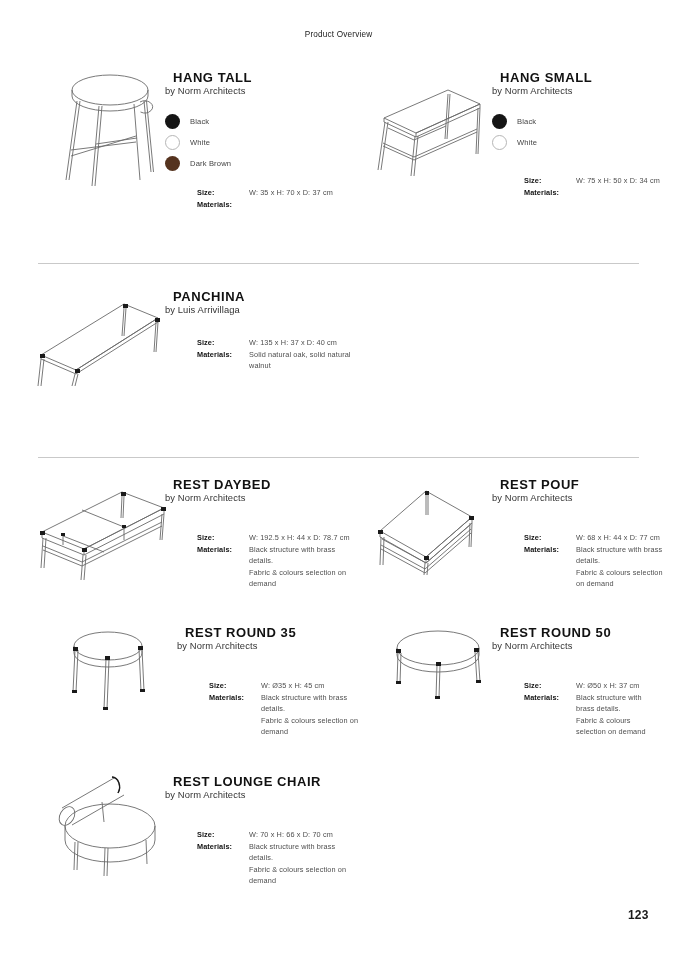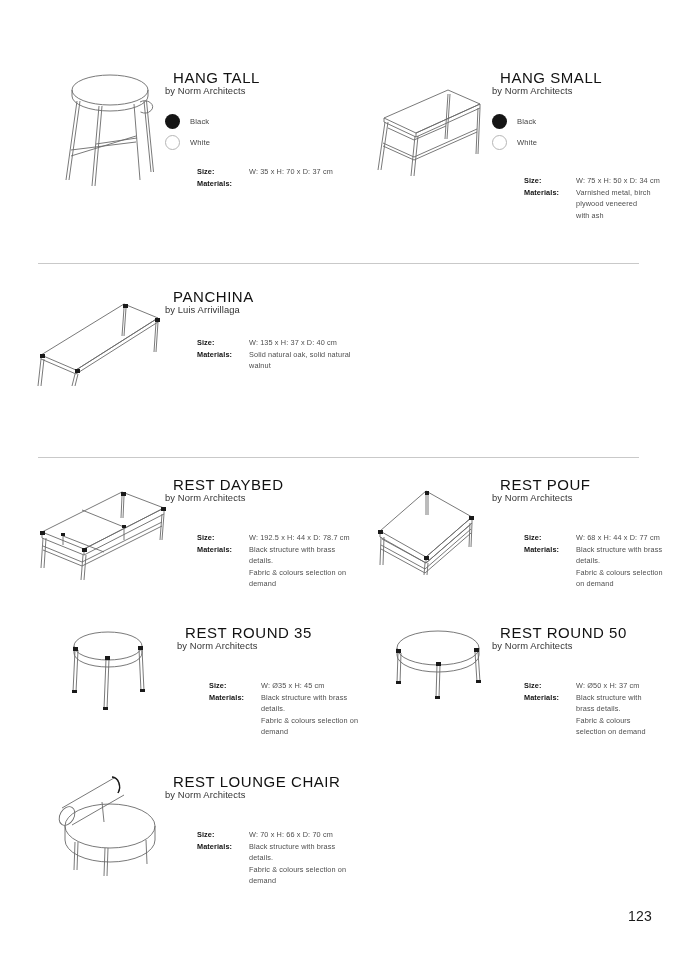--- a/index.html
+++ b/index.html
@@ -33,44 +33,45 @@
     font-size: 8.2px;
     letter-spacing: 0.18px;
     color: #1a1a1a;
   }
 
   
   .page-number {
     position: absolute;
     left: 628px;
     top: 908px;
-    font-size: 14px;
+    font-size: 12px;
     color: #1a1a1a;
     letter-spacing: 0.2px;
+    font-weight: bold;
   }
 
   
   .divider {
     position: absolute;
     left: 38px;
     width: 601px;
     height: 1px;
     background: #c9c9c9;
   }
   .divider.d1 { top: 263px; }
   .divider.d2 { top: 457px; }
 
   
   .product {
     position: absolute;
   }
 
   .pname {
-    font-size: 15px;
-    font-weight: normal;
+    font-size: 13px;
+    font-weight: bold;
     letter-spacing: 0.55px;
     color: #111;
     line-height: 13px;
     white-space: nowrap;
     padding-left: 8px;
   }
   .pauthor {
     font-size: 9.4px;
     font-weight: normal;
     letter-spacing: 0.1px;
@@ -131,20 +132,21 @@
   }
   .illus svg { display: block; overflow: visible; }
 
   .no-wrap { white-space: nowrap; }
 </style>
 </head>
 <body>
 
 <div class="page">
 
+  <div class="page-header">Product Overview</div>
 
   <div class="divider d1"></div>
   <div class="divider d2"></div>
 
   <div class="illus" style="left:58px; top:62px;">
     <svg width="105" height="125" viewBox="0 0 105 125">
       <g fill="none" stroke="#6a6a6a" stroke-width="0.9">
         <ellipse cx="52" cy="28" rx="38" ry="15"></ellipse>
         <path d="M14 28 L14 34 A38 15 0 0 0 90 34 L90 28"></path>
         <path d="M19 39 L8 118"></path>
@@ -165,20 +167,24 @@
     <div class="pname">HANG TALL</div>
     <div class="pauthor">by Norm Architects</div>
     <div class="swatches">
       <div class="swatch-row">
         <div class="swatch-dot" style="background:#151515;"></div>
         <div class="swatch-label">Black</div>
       </div>
       <div class="swatch-row">
         <div class="swatch-dot" style="background:#ffffff;border:1px solid #b6b6b6;box-sizing:border-box;"></div>
         <div class="swatch-label">White</div>
+      </div>
+      <div class="swatch-row">
+        <div class="swatch-dot" style="background:#55331f;"></div>
+        <div class="swatch-label">Dark Brown</div>
       </div>
     </div>
     <div class="specs">
       <div class="spec-row">
         <div class="spec-key" style="width:52px;">Size:</div>
         <div class="spec-val">W: 35 x H: 70 x D: 37 cm</div>
       </div>
       <div class="spec-row">
         <div class="spec-key" style="width:52px;">Materials:</div>
       </div>
@@ -220,25 +226,20 @@
         <div class="swatch-label">White</div>
       </div>
     </div>
     <div class="specs" style="margin-top:22px;">
       <div class="spec-row">
         <div class="spec-key" style="width:52px;">Size:</div>
         <div class="spec-val no-wrap">W: 75 x H: 50 x D: 34 cm</div>
       </div>
       <div class="spec-row">
         <div class="spec-key" style="width:52px;">Materials:</div>
-        <div class="spec-val">
-          <div>Varnished metal, birch</div>
-          <div>plywood veneered</div>
-          <div>with ash</div>
-        </div>
       </div>
     </div>
   </div>
 
   <div class="illus" style="left:36px; top:300px;">
     <svg width="126" height="86" viewBox="0 0 126 86">
       <g fill="none" stroke="#6a6a6a" stroke-width="0.9">
         <path d="M5 55 L88 4 L122 18 L40 70 Z"></path>
         <path d="M5 55 L5 59 L40 74 L40 70"></path>
         <path d="M40 70 L122 18 L122 22 L40 74"></path>

